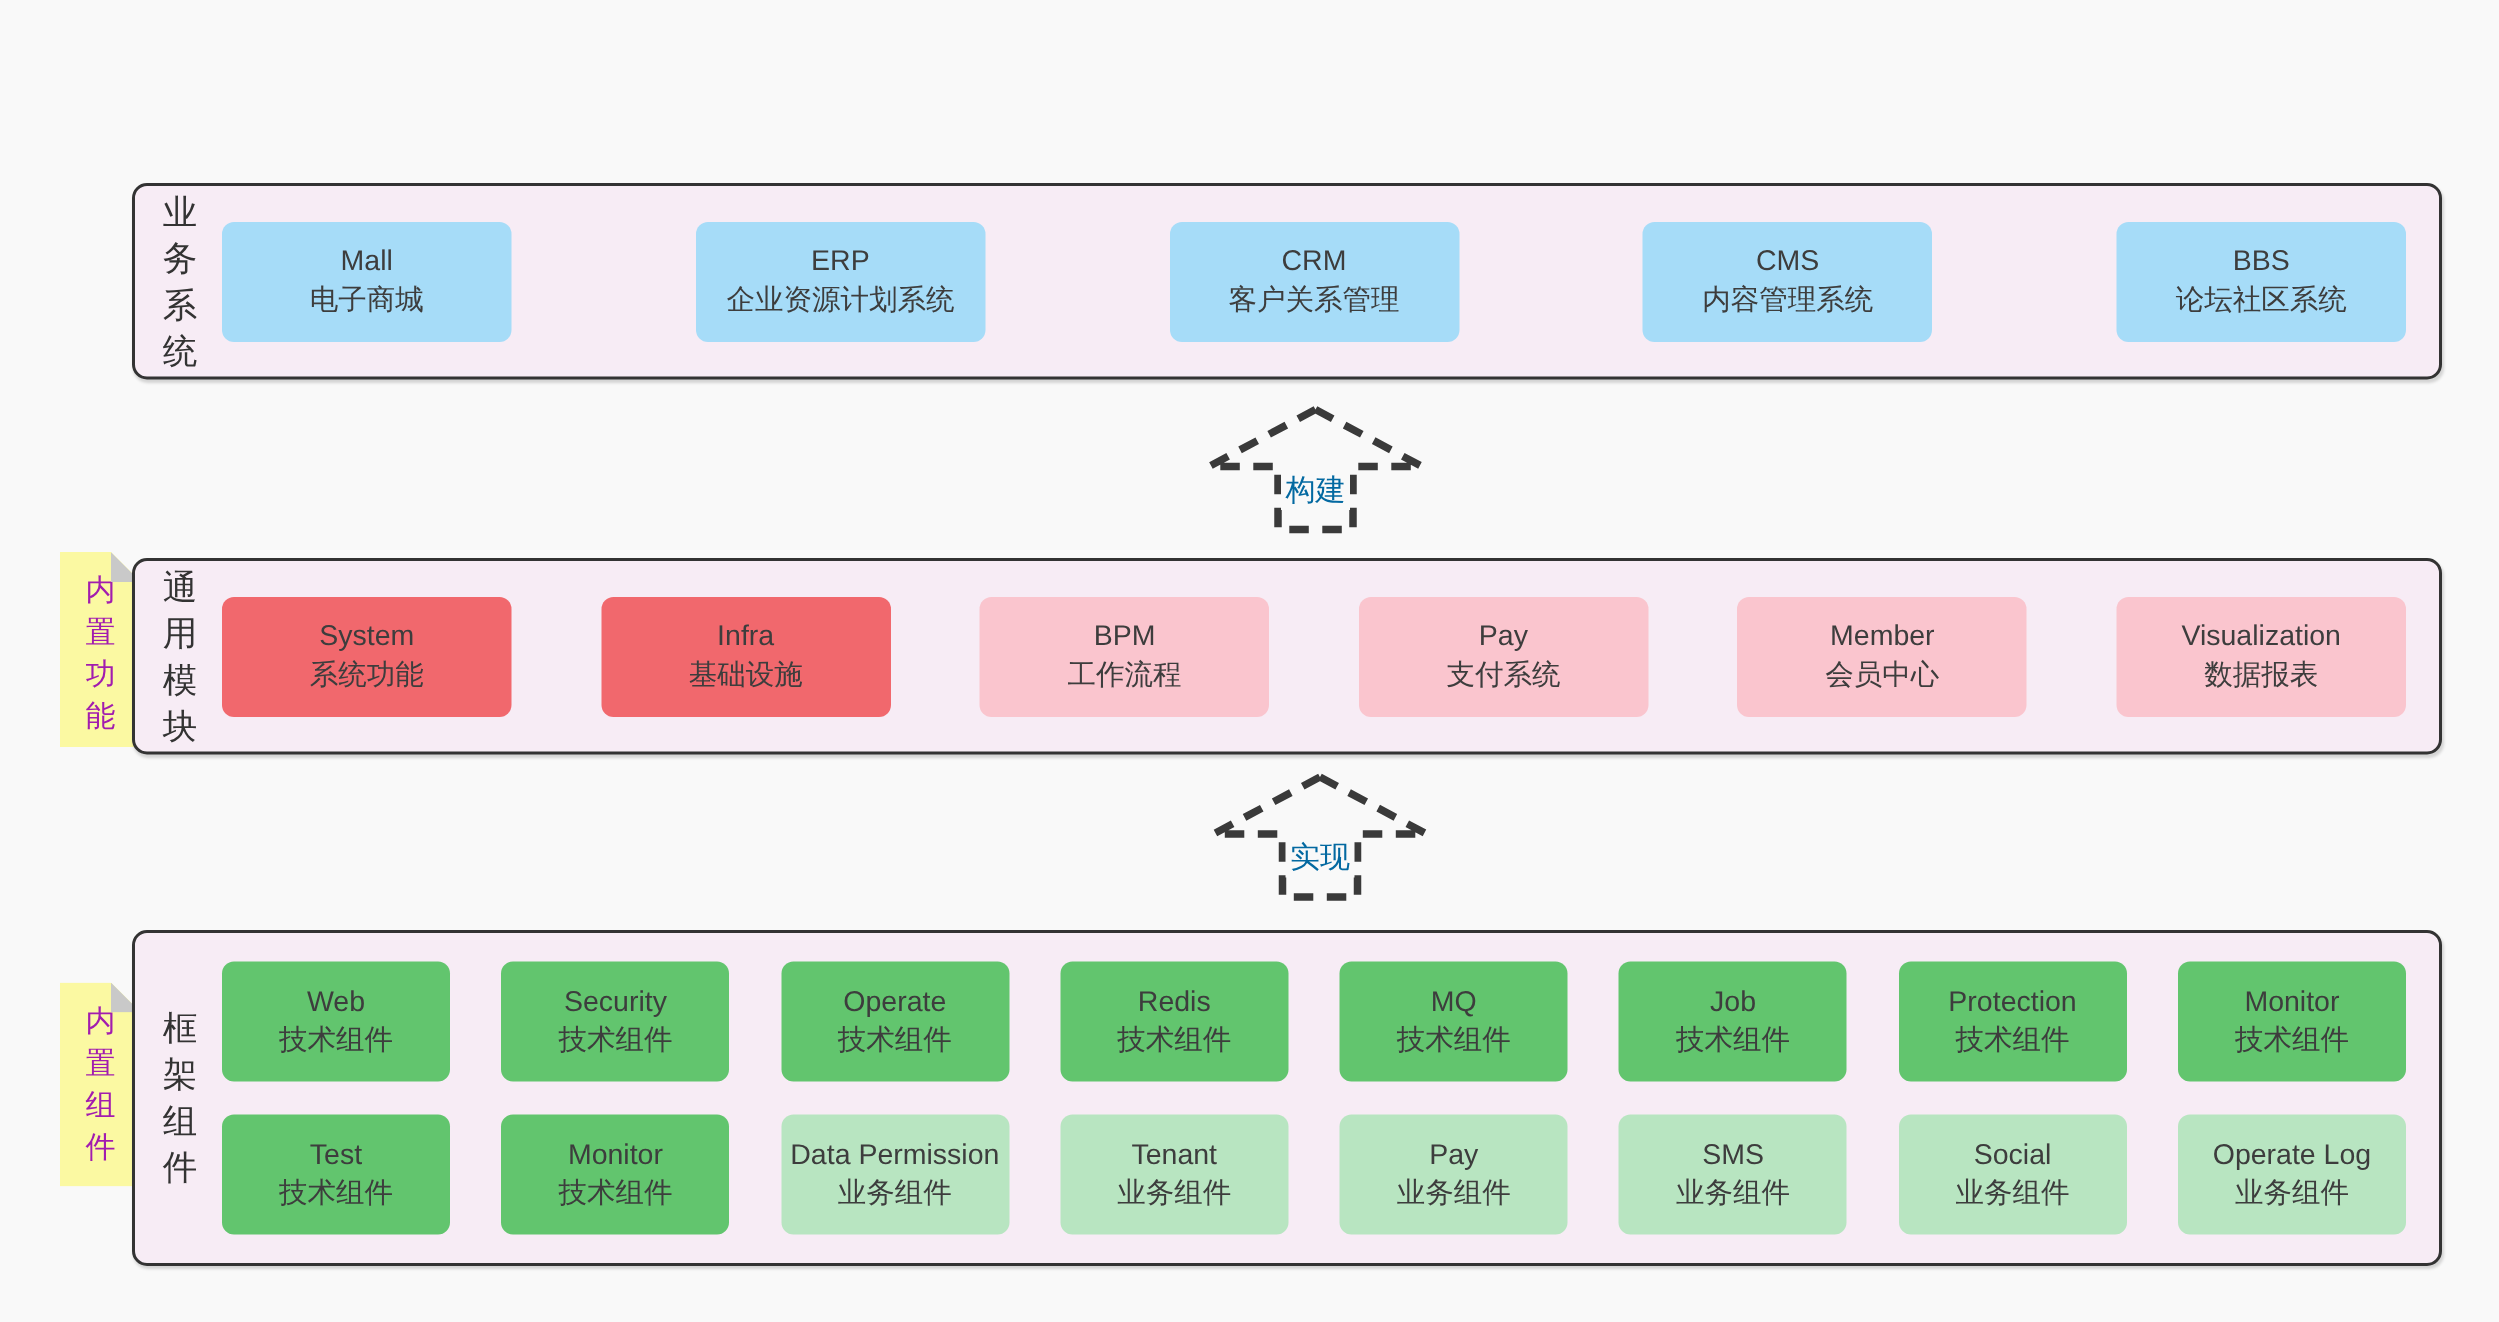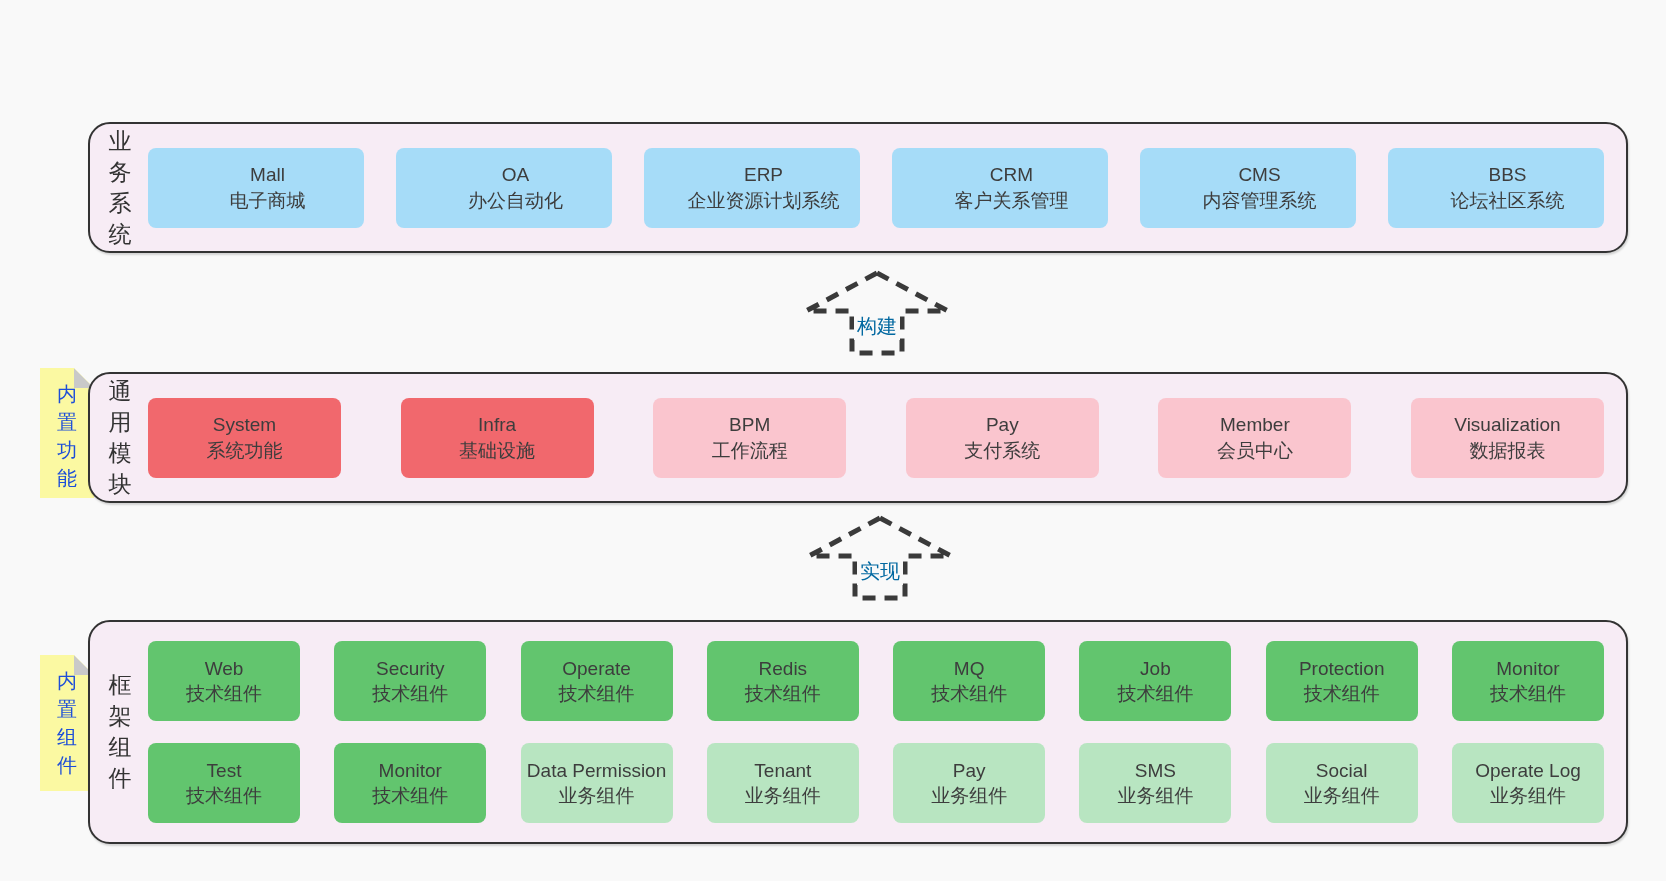--- a/index.html
+++ b/index.html
@@ -7,21 +7,21 @@
     background:#f9f9f9;
     font-family:"Liberation Sans",sans-serif;
     color:#3d3d3d;
   }
   .canvas{position:relative;width:1666px;height:881px;overflow:hidden;background:#f9f9f9;}
 
   
   .band{
     position:absolute;left:88px;width:1540px;
     background:#f7ecf5;
-    border:2px solid #333333;border-radius:22px;
+    border:2px solid #333333;border-radius:10px;
     box-sizing:border-box;
     display:flex;align-items:center;
     z-index:1;
     box-shadow:1px 2px 2px rgba(0,0,0,0.15);
   }
   .band1{top:122px;height:131px;}
   .band2{top:372px;height:131px;}
   .band3{top:620px;height:224px;}
 
   .band-label{
@@ -41,41 +41,41 @@
   .row{display:flex;justify-content:space-between;}
 
   .box{
     height:80px;border-radius:8px;
     display:flex;flex-direction:column;justify-content:center;align-items:center;
     text-align:center;font-size:19px;line-height:26px;color:#3d3d3d;
   }
   .band1 .box,.band2 .box{width:193px;}
   .band3 .box{width:152px;line-height:25px;padding:0 2px;box-sizing:border-box;}
 
-  .blue{background:#a6dcf8;padding-left:23px;}
+  .blue{background:#a6dcf8;}
   .red{background:#f1686d;}
   .pink{background:#fac5ce;}
   .green{background:#62c56e;}
   .lightgreen{background:#b8e5c1;}
 
   
   .sticky{
     position:absolute;left:40px;width:54px;background:#fbf9a2;z-index:0;
     clip-path:polygon(0 0,34px 0,100% 20px,100% 100%,0 100%);
   }
   .sticky-mid{top:368px;height:130px;}
   .sticky-bottom{top:655px;height:136px;}
   .fold{
     position:absolute;top:0;right:0;width:20px;height:20px;background:#c9c9c9;
     clip-path:polygon(0 0,100% 100%,0 100%);
   }
   .sticky-text{
     margin:12px auto 0;width:22px;
     font-size:20px;line-height:28px;
-    word-break:break-all;text-align:center;color:#1d4ed8;
+    word-break:break-all;text-align:center;color:#a21caf;
   }
 
   
   .arrow{position:absolute;width:150px;height:88px;z-index:2;}
   .arrow svg{display:block;}
   .arrow-label{
     position:absolute;left:50%;top:44px;transform:translateX(-50%);
     background:#f9f9f9;padding:0 3px;
     font-size:20px;color:#0369a1;white-space:nowrap;
   }
@@ -97,24 +97,20 @@
   </div>
 
   <section class="band band1">
     <div class="band-label">业务系统</div>
     <div class="boxes">
       <div class="box blue">
         <span>Mall</span>
         <span>电子商城</span>
       </div>
       <div class="box blue">
-        <span>OA</span>
-        <span>办公自动化</span>
-      </div>
-      <div class="box blue">
         <span>ERP</span>
         <span>企业资源计划系统</span>
       </div>
       <div class="box blue">
         <span>CRM</span>
         <span>客户关系管理</span>
       </div>
       <div class="box blue">
         <span>CMS</span>
         <span>内容管理系统</span>

